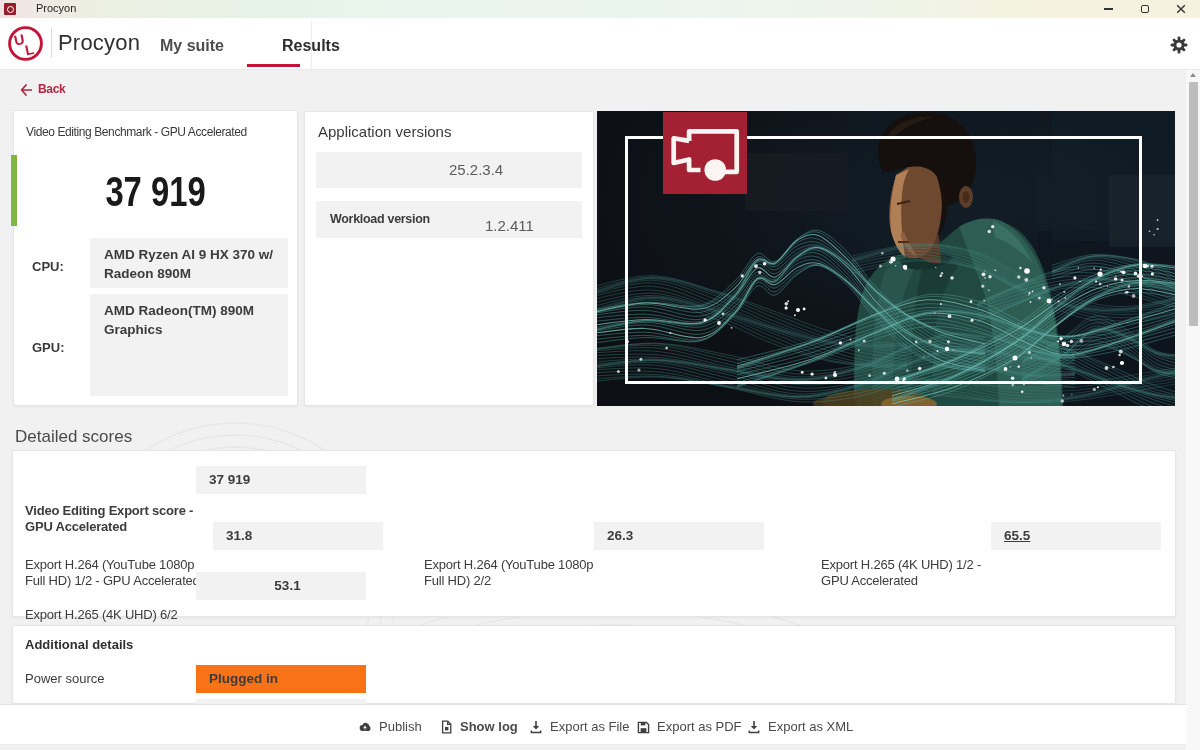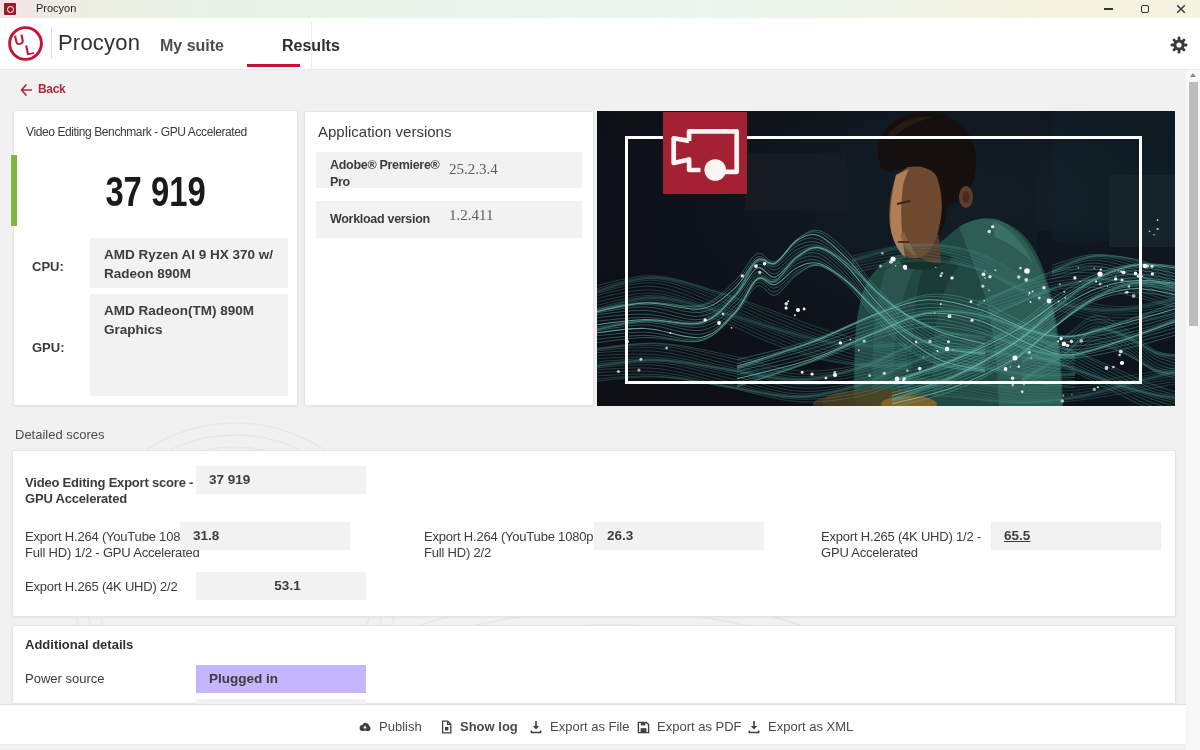--- a/index.html
+++ b/index.html
@@ -39,36 +39,36 @@
 .boxtext { font-size:13.5px; font-weight:bold; color:#3c3c3c; line-height:19px; }
 #cpu-box .boxtext { position:absolute; left:14px; top:7px; }
 #gpu-box .t1 { position:absolute; left:14px; top:7px; }
 #gpu-box .t2 { position:absolute; left:14px; top:58px; }
 
 #card2 { left:304px; top:111px; width:290px; height:295px; }
 #card2-title { left:318px; top:123px; font-size:15px; color:#3a3a3a; }
 #app-row1 { left:316px; top:152px; width:266px; height:36px; }
 #app-row2 { left:316px; top:201px; width:266px; height:37px; }
 .app-lbl { position:absolute; left:14px; font-size:12.5px; letter-spacing:-0.3px; font-weight:bold; color:#3c3c3c; line-height:17px; }
-.app-val { position:absolute; left:133px; font-size:15px; color:#5c5c5c;font-family:Liberation Serif, serif; }
+.app-val { position:absolute; left:133px; font-size:15px; color:#5c5c5c; }
 
 
 #hero { left:597px; top:111px; width:578px; height:295px; }
 
 
-#ds-lbl { left:15px; top:427px; font-size:13px; color:#4a4a4a; }
+#ds-lbl { left:15px; top:427px; font-size:17px; color:#4a4a4a; }
 #card3 { left:12px; top:450px; width:1164px; height:167px; }
-.ds-label { position:absolute; font-size:13px; letter-spacing:-0.2px; color:#3c3c3c; line-height:16px; }
+.ds-label { position:absolute; font-size:13px; letter-spacing:-0.2px; color:#3c3c3c; line-height:16px;margin-top:28px; }
 .ds-box { position:absolute; width:170px; height:28px; background:#f2f2f2; font-size:13.5px; font-weight:bold; color:#3c3c3c; line-height:28px; padding-left:13px; }
 
 
 #ad-card { left:12px; top:625px; width:1164px; height:79px; }
 #ad-title { left:25px; top:637px; font-size:13px; font-weight:bold; color:#303030; }
 #ad-row-lbl { left:25px; top:671px; font-size:13px; color:#3c3c3c; }
-#ad-box { left:196px; top:665px; width:170px; height:28px; background:#c4b5fd; font-size:13.5px; font-weight:bold; color:#3c3c3c; line-height:28px; padding-left:13px; }
+#ad-box { left:196px; top:665px; width:170px; height:28px; background:#f97316; font-size:13.5px; font-weight:bold; color:#3c3c3c; line-height:28px; padding-left:13px; }
 #ad-box2 { left:196px; top:699px; width:170px; height:5px; background:#f2f2f2; }
 
 
 #footer { left:0px; top:704px; width:1200px; height:41px; background:#fff; border-top:1px solid #e0e0e0; border-bottom:1px solid #ececec; }
 .fbtn { position:absolute; top:719px; font-size:13px; color:#4a4a4a; }
 .fbtn svg { vertical-align:-3px; margin-right:7px; }
 
 
 #sb-track { left:1186px; top:70px; width:14px; height:680px; background:#f8f8f8; }
 #sb-thumb { left:1189px; top:82px; width:9px; height:244px; background:#bdbdbd; }
@@ -140,26 +140,25 @@
     <div class="boxtext">AMD Ryzen AI 9 HX 370 w/<br>Radeon 890M</div>
   </div>
 <div class="abs lbl" id="gpu-lbl">GPU:</div>
 <div class="abs gbox" id="gpu-box">
     <div class="boxtext t1">AMD Radeon(TM) 890M<br>Graphics</div>
   </div>
 
 <div class="abs card" id="card2"></div>
 <div class="abs" id="card2-title">Application versions</div>
 <div class="abs gbox" id="app-row1">
-    <div class="app-lbl" style="top:5px;">Adobe® Premiere®<br>Pro</div>
     <div class="app-val" style="top:9px;">25.2.3.4</div>
   </div>
 <div class="abs gbox" id="app-row2">
     <div class="app-lbl" style="top:10px;">Workload version</div>
-    <div class="app-val" style="top:6px;">1.2.411</div>
+    <div class="app-val" style="top:16px;margin-left:36px;">1.2.411</div>
   </div>
 
 <svg class="abs" id="hero" width="578" height="295" viewBox="0 0 578 295">
     <defs>
 <radialGradient id="amb" cx="0.66" cy="0.3" r="0.8">
 <stop offset="0" stop-color="#13202a"></stop>
         <stop offset="0.5" stop-color="#0f151c"></stop>
         <stop offset="1" stop-color="#0c0f14"></stop>
 </radialGradient>
 </defs>
@@ -492,26 +491,26 @@
       <path d="M92.1,29.9 L92.1,20.3 L139.7,20.3 L139.7,60.8 L128,60.8"></path>
     </g>
 <circle cx="118.2" cy="59" r="10.8" fill="#faf5f2"></circle>
   </svg>
 
 <div class="abs" id="ds-lbl">Detailed scores</div>
 <div class="abs card" id="card3"></div>
 <div class="abs ds-label" style="left:25px; top:475px; font-weight:bold;">Video Editing Export score -<br>GPU Accelerated</div>
 <div class="abs ds-box" style="left:196px; top:466px;">37 919</div>
 <div class="abs ds-label" style="left:25px; top:529px;">Export H.264 (YouTube 1080p<br>Full HD) 1/2 - GPU Accelerated</div>
-<div class="abs ds-box" style="left:180px; top:522px;">31.8</div>
+<div class="abs ds-box" style="left:213px; top:522px;">31.8</div>
 <div class="abs ds-label" style="left:424px; top:529px;">Export H.264 (YouTube 1080p<br>Full HD) 2/2</div>
 <div class="abs ds-box" style="left:594px; top:522px;">26.3</div>
 <div class="abs ds-label" style="left:821px; top:529px;">Export H.265 (4K UHD) 1/2 -<br>GPU Accelerated</div>
 <div class="abs ds-box" style="left:991px; top:522px;text-decoration:underline;">65.5</div>
-<div class="abs ds-label" style="left:25px; top:579px;">Export H.265 (4K UHD) 2/2</div>
+<div class="abs ds-label" style="left:25px; top:579px;">Export H.265 (4K UHD) 6/2</div>
 <div class="abs ds-box" style="left:196px; top:572px;text-align:center;">53.1</div>
 
 <div class="abs card" id="ad-card"></div>
 <div class="abs" id="ad-title">Additional details</div>
 <div class="abs" id="ad-row-lbl">Power source</div>
 <div class="abs" id="ad-box">Plugged in</div>
 <div class="abs" id="ad-box2"></div>
 
 <div class="abs" id="footer"></div>
 <div class="abs fbtn" style="left:358px;" id="fb1"><svg width="14" height="14" viewBox="0 0 14 14">

